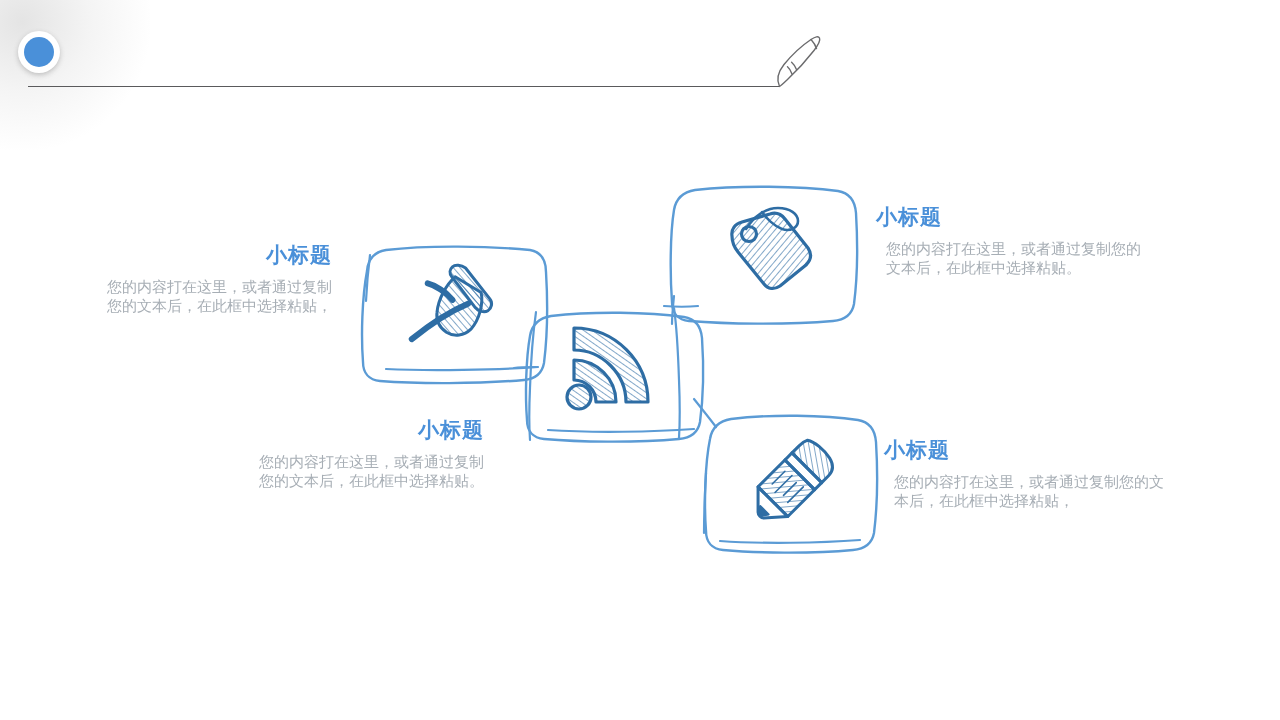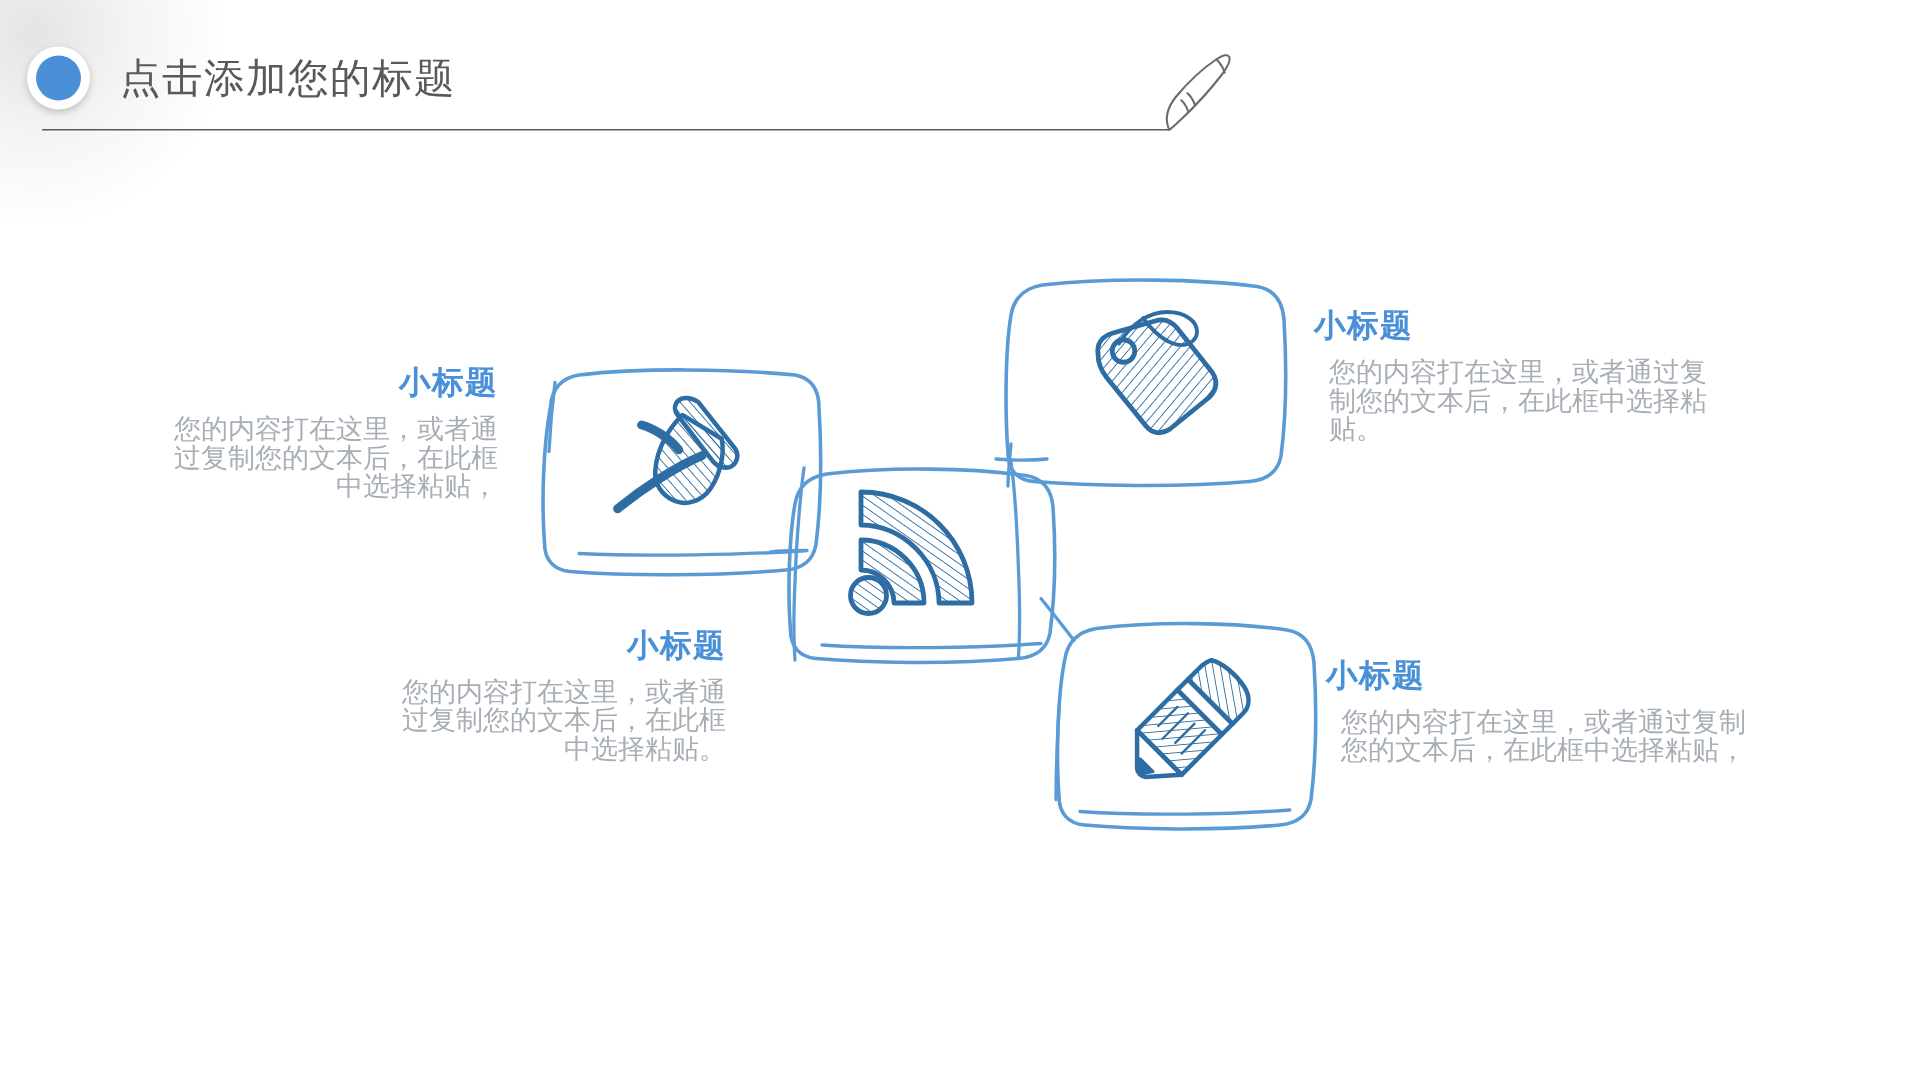--- a/index.html
+++ b/index.html
@@ -97,21 +97,21 @@
   .callout { position: absolute; margin-top: 16px; }
   .callout .c-title {
     font-size: 21px;
     font-weight: bold;
     color: #4a90d9;
     letter-spacing: 1px;
     margin: 0 0 8px 0;
     white-space: nowrap;
   }
   .callout .c-body {
-    font-size: 18px;
+    font-size: 15px;
     line-height: 19px;
     color: #a7aeb5;
     margin: 0;
   }
   .align-right { text-align: right; }
   .align-left  { text-align: left; }
 
   #callout-1 { left: 100px; top: 225px; width: 232px; }
   #callout-2 { left: 252px; top: 400px; width: 232px; }
   #callout-3 { left: 876px; top: 187px; width: 268px; }
@@ -120,21 +120,20 @@
 </style>
 </head>
 <body>
 
 <div class="corner-shade"></div>
 
 <div class="header">
 
   <div class="header-bullet"></div>
 
-  <div class="header-title">点击添加您的标题</div>
 
   <div class="header-rule"></div>
 
   <div class="header-pen">
     <svg viewBox="0 0 70 70" width="70" height="70">
       <g fill="none" stroke="#6b6b6d" stroke-width="1.4" stroke-linecap="round" stroke-linejoin="round">
         <path d="M17.5,64.5 C14.5,58 16,50 22,42.5 C29,34 40,23.5 49,17.5
                  C53.5,14.5 56.5,14 57.5,16 C58.5,18.2 56.5,22.5 52,28.5
                  C45,37.5 33.5,50 25.5,57.5 C21.5,61.3 18.8,63.8 17.5,64.5 Z"></path>
         <path d="M30,52 C29,49 27.5,46.5 25.5,44.8"></path>

